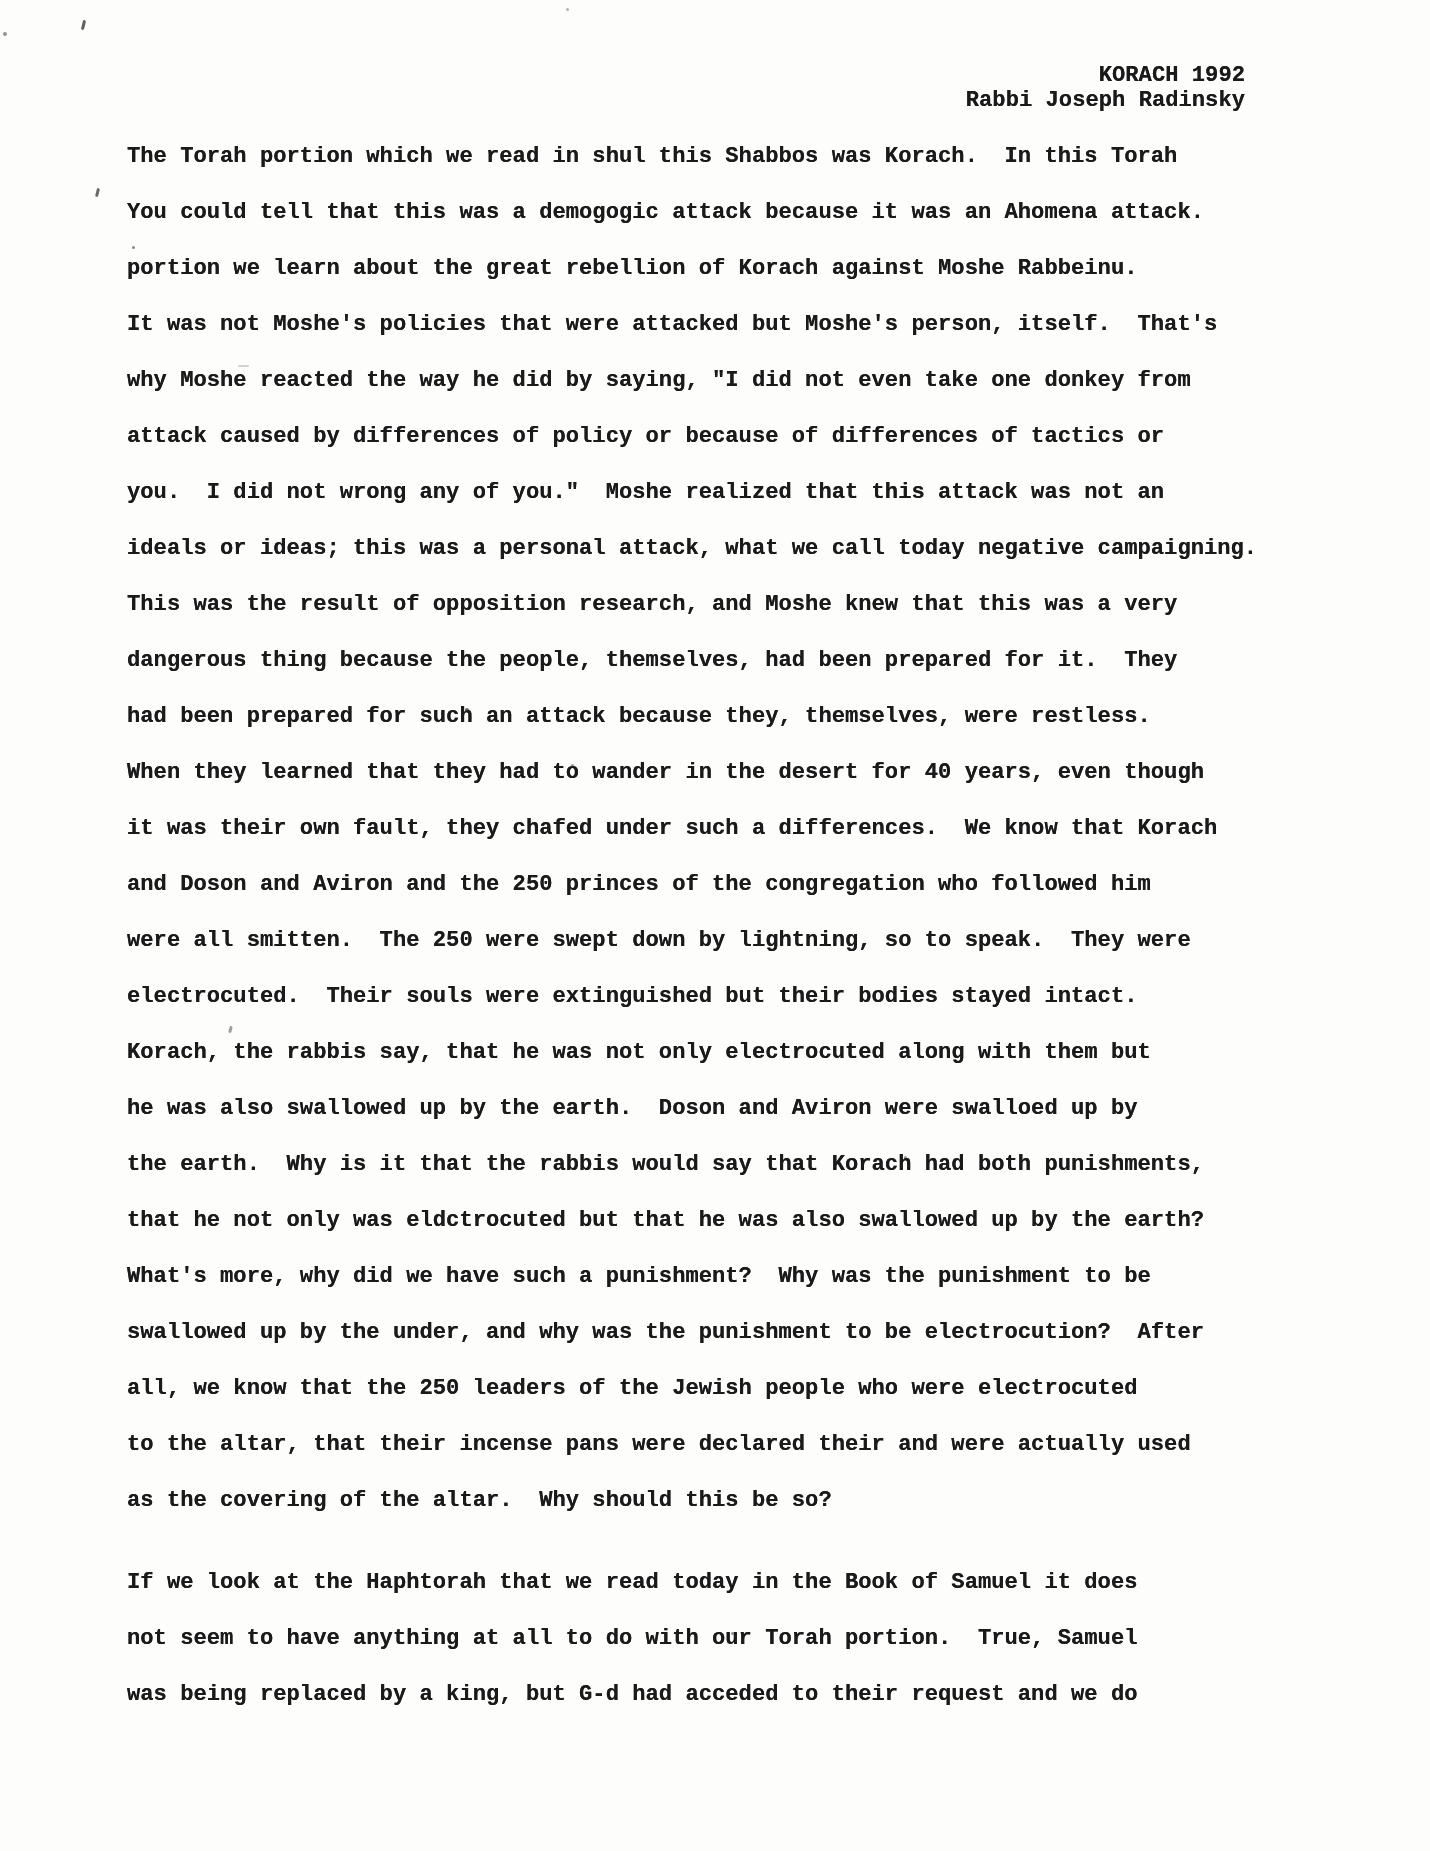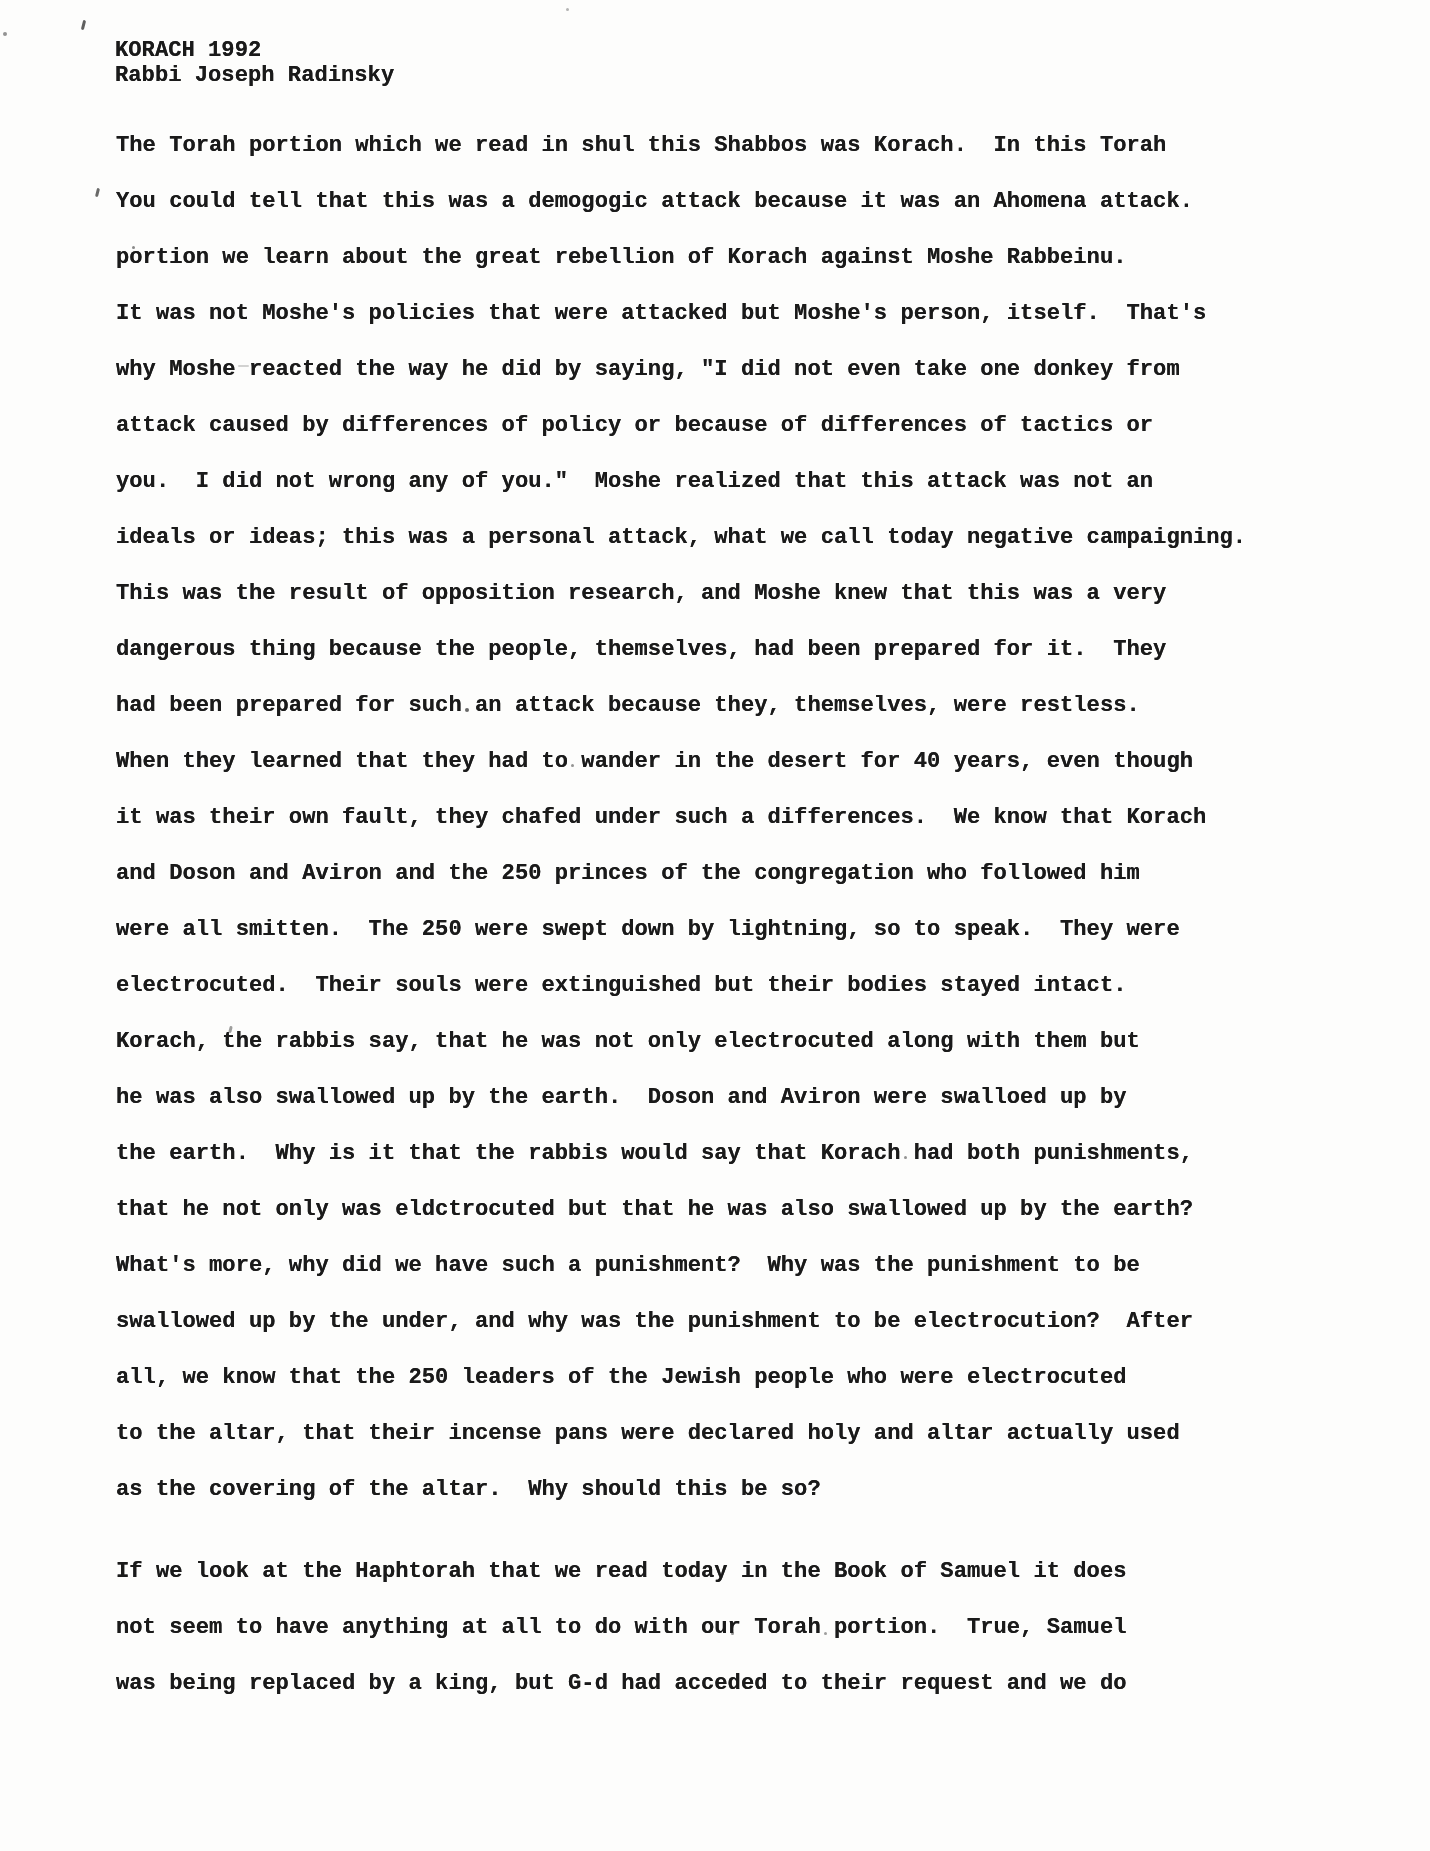--- a/index.html
+++ b/index.html
@@ -14,36 +14,36 @@
     background: #fdfdfc;
     overflow: hidden;
     font-family: "Liberation Mono", "DejaVu Sans Mono", monospace;
     font-weight: 700;
     color: #1a1a1a;
     text-shadow: 0 0 0.6px rgba(26,26,26,0.85);
   }
   .doc-header {
     position: absolute;
     left: 115px;
-    top: 39px;
+    top: 64px;
     width: 1130px;
-    text-align: left;
+    text-align: right;
     font-size: 22.16px;
   }
   .hline {
     line-height: 24.5px;
     white-space: pre;
   }
   .doc-body {
     position: absolute;
     left: 115px;
     top: 117px;
     font-size: 22.16px;
   }
-  .para { margin: 1px; }
+  .para { margin: 12px; }
   .para + .para { margin-top: 26px; }
   .line {
     height: 56px;
     line-height: 56px;
     white-space: pre;
   }
   .artifact {
     position: absolute;
     background: #2a2a2a;
   }
@@ -78,21 +78,21 @@
         <div class="line">and Doson and Aviron and the 250 princes of the congregation who followed him</div>
         <div class="line">were all smitten.  The 250 were swept down by lightning, so to speak.  They were</div>
         <div class="line">electrocuted.  Their souls were extinguished but their bodies stayed intact.</div>
         <div class="line">Korach, the rabbis say, that he was not only electrocuted along with them but</div>
         <div class="line">he was also swallowed up by the earth.  Doson and Aviron were swalloed up by</div>
         <div class="line">the earth.  Why is it that the rabbis would say that Korach had both punishments,</div>
         <div class="line">that he not only was eldctrocuted but that he was also swallowed up by the earth?</div>
         <div class="line">What's more, why did we have such a punishment?  Why was the punishment to be</div>
         <div class="line">swallowed up by the under, and why was the punishment to be electrocution?  After</div>
         <div class="line">all, we know that the 250 leaders of the Jewish people who were electrocuted</div>
-        <div class="line">to the altar, that their incense pans were declared holy and altar actually used</div>
+        <div class="line">to the altar, that their incense pans were declared their and were actually used</div>
         <div class="line">as the covering of the altar.  Why should this be so?</div>
       </div>
       <div class="para">
         <div class="line">If we look at the Haphtorah that we read today in the Book of Samuel it does</div>
         <div class="line">not seem to have anything at all to do with our Torah portion.  True, Samuel</div>
         <div class="line">was being replaced by a king, but G-d had acceded to their request and we do</div>
       </div>
     </main>
 
   <div id="artifact-layer">

